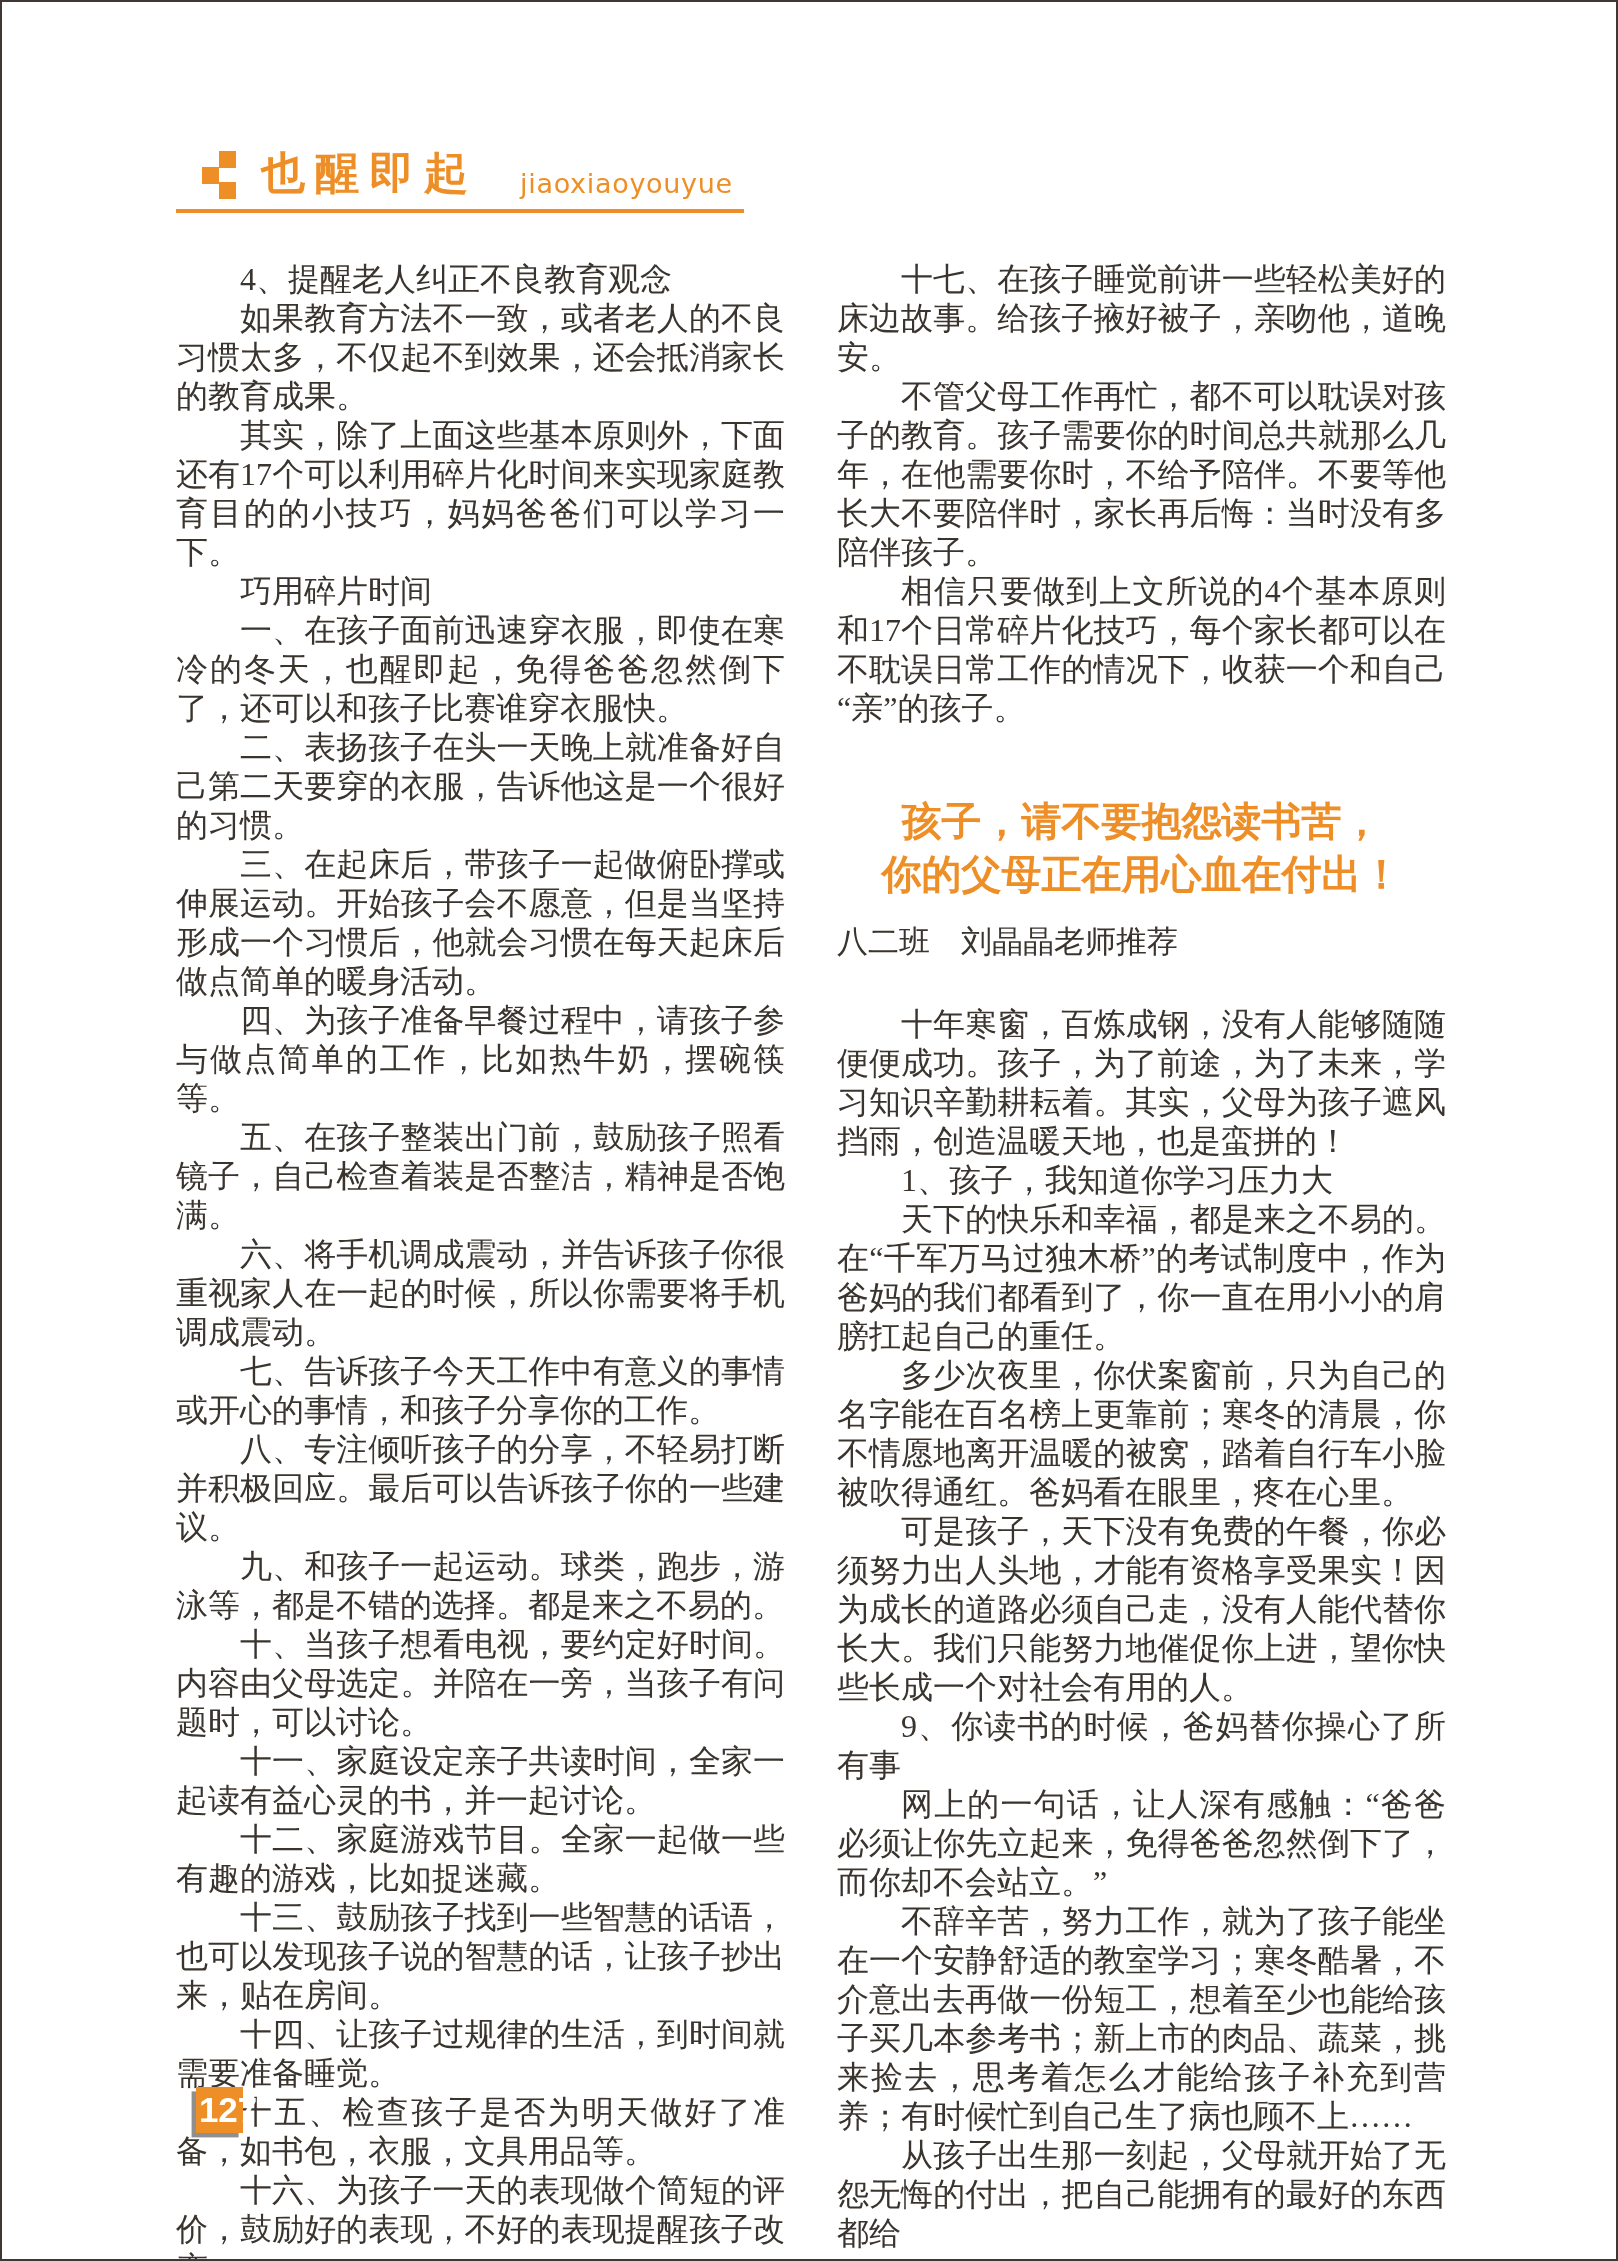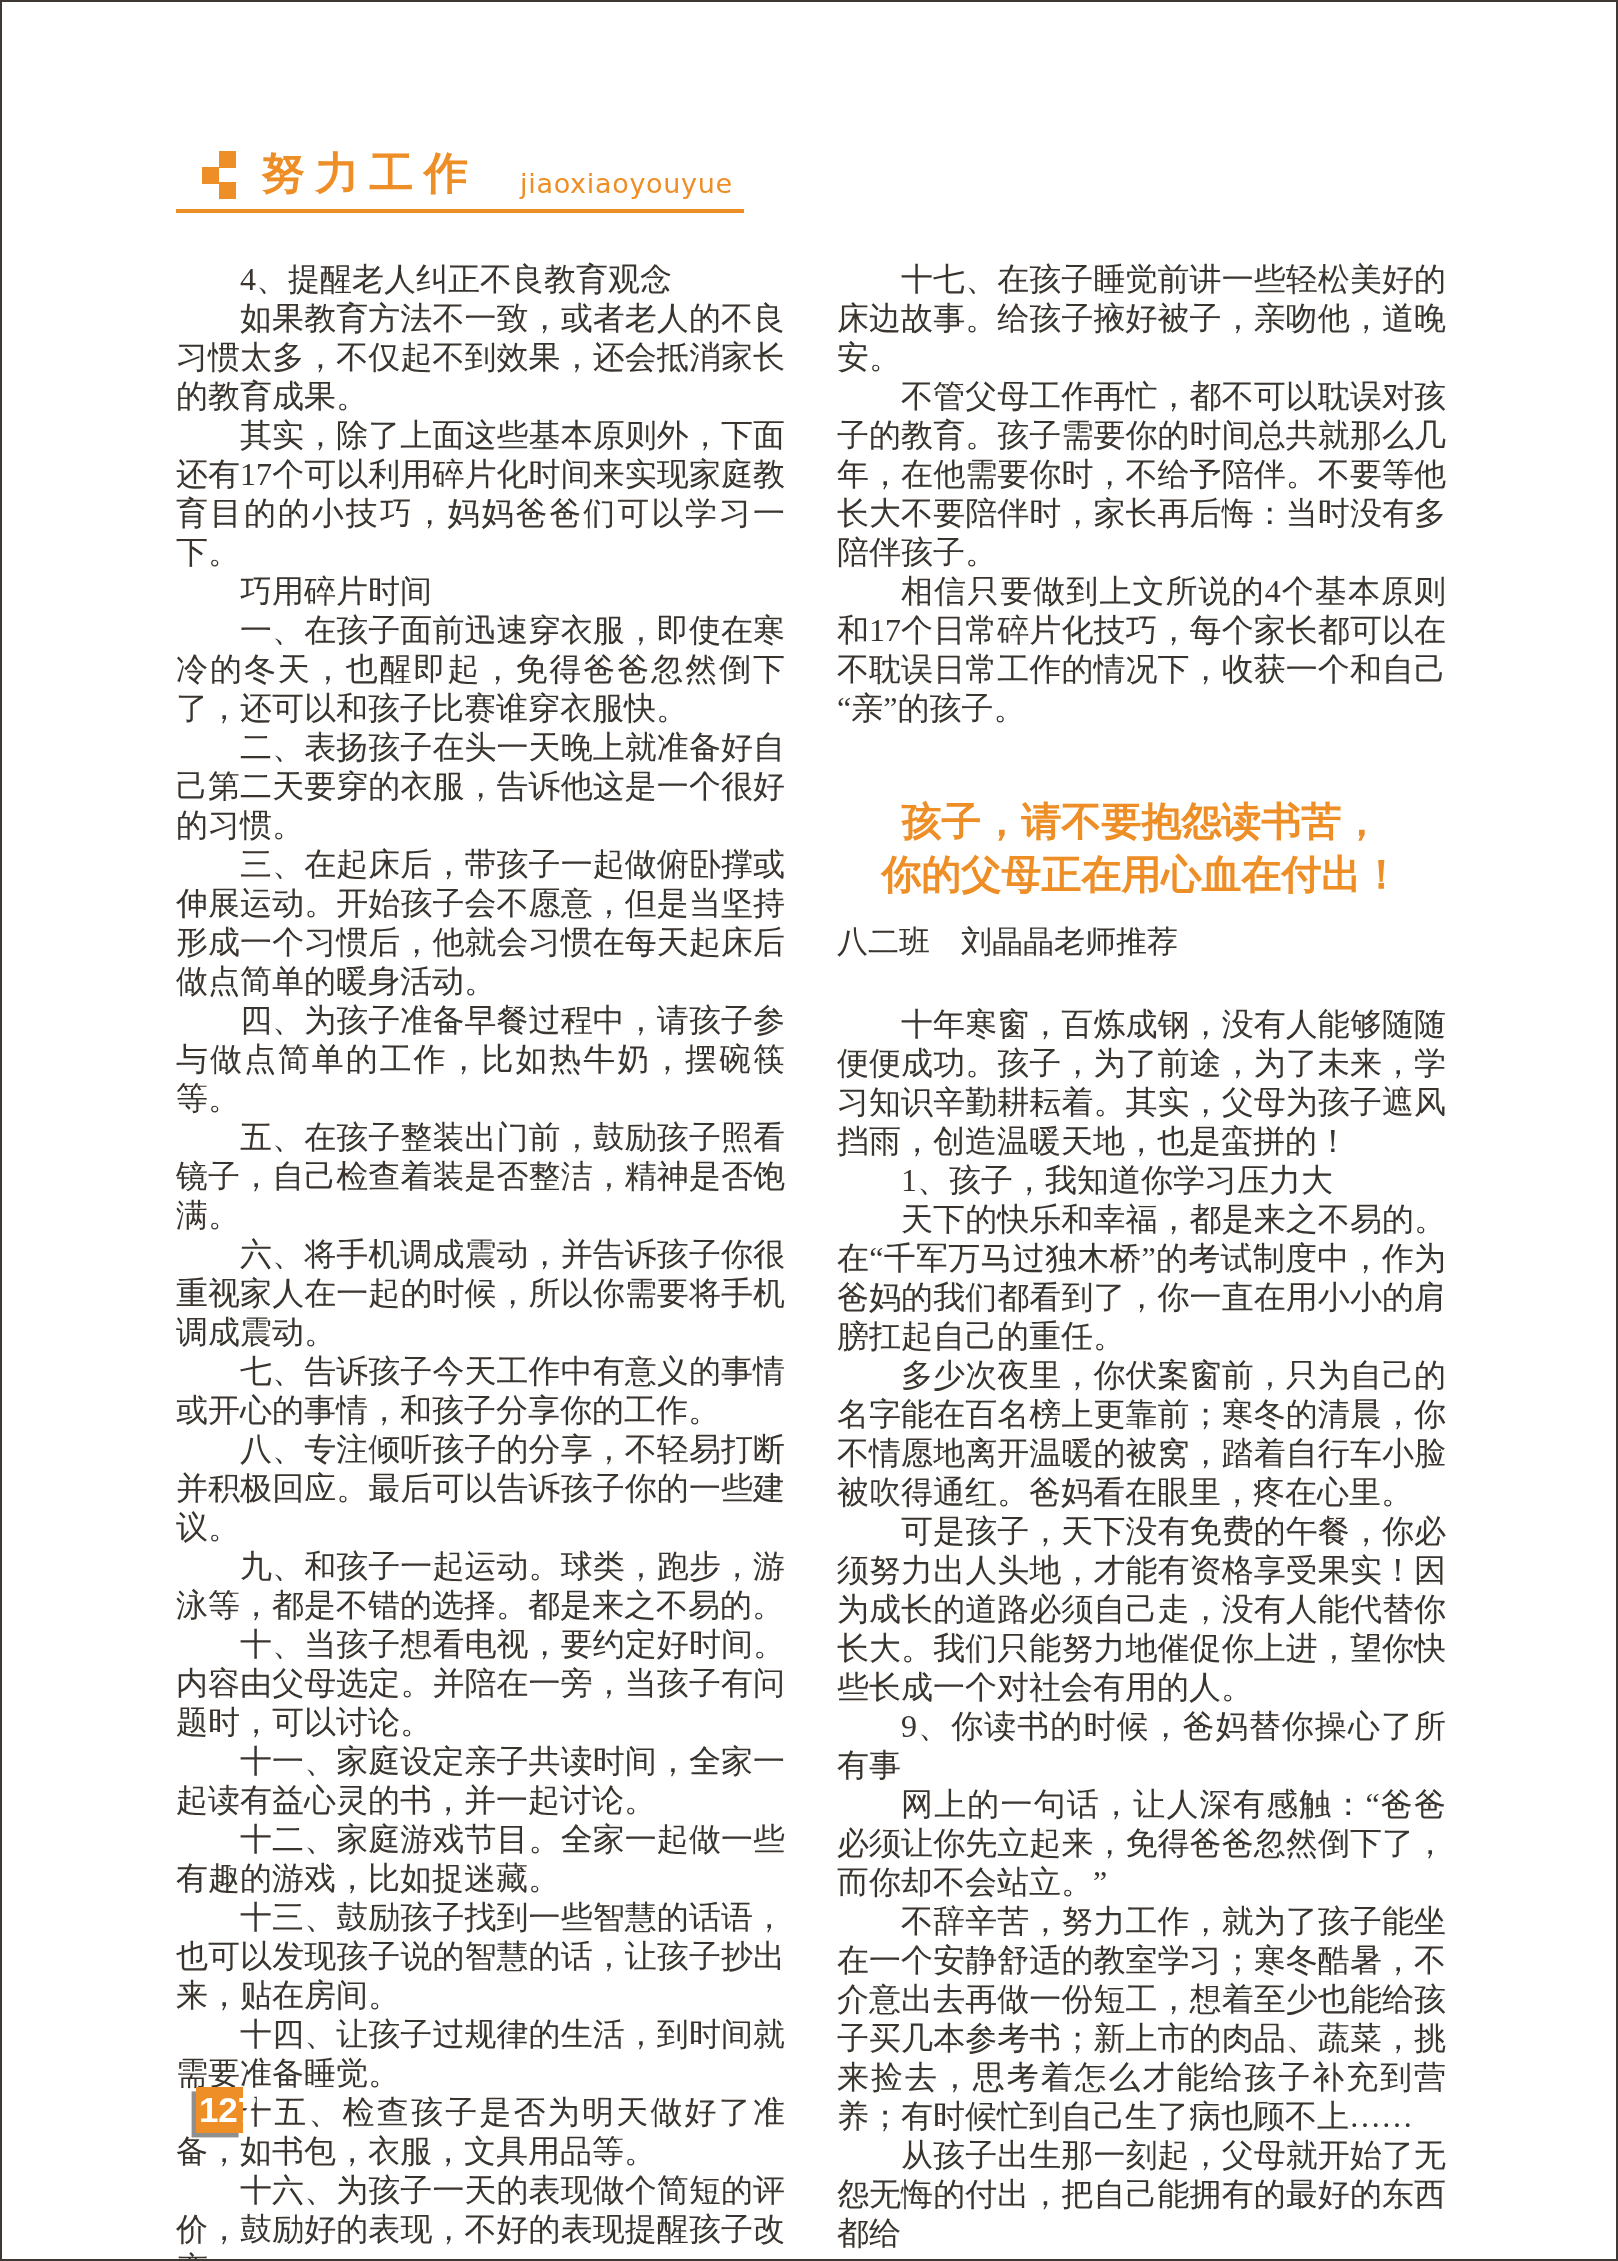--- a/index.html
+++ b/index.html
@@ -77,21 +77,21 @@
 </head>
 <body>
 
 <div class="page">
 
   <div class="logo">
     <span class="sq sq1"></span>
     <span class="sq sq2"></span>
     <span class="sq sq3"></span>
   </div>
-  <div class="masthead-title">努力工作</div>
+  <div class="masthead-title">也醒即起</div>
   <div class="masthead-pinyin">jiaoxiaoyouyue</div>
   <div class="masthead-rule"></div>
 
   <section class="col col-left">
       <p class="para">4、提醒老人纠正不良教育观念</p>
       <p class="para">如果教育方法不一致，或者老人的不良习惯太多，不仅起不到效果，还会抵消家长的教育成果。</p>
       <p class="para">其实，除了上面这些基本原则外，下面还有17个可以利用碎片化时间来实现家庭教育目的的小技巧，妈妈爸爸们可以学习一下。</p>
       <p class="para">巧用碎片时间</p>
       <p class="para">一、在孩子面前迅速穿衣服，即使在寒冷的冬天，也醒即起，免得爸爸忽然倒下了，还可以和孩子比赛谁穿衣服快。</p>
       <p class="para">二、表扬孩子在头一天晚上就准备好自己第二天要穿的衣服，告诉他这是一个很好的习惯。</p>

